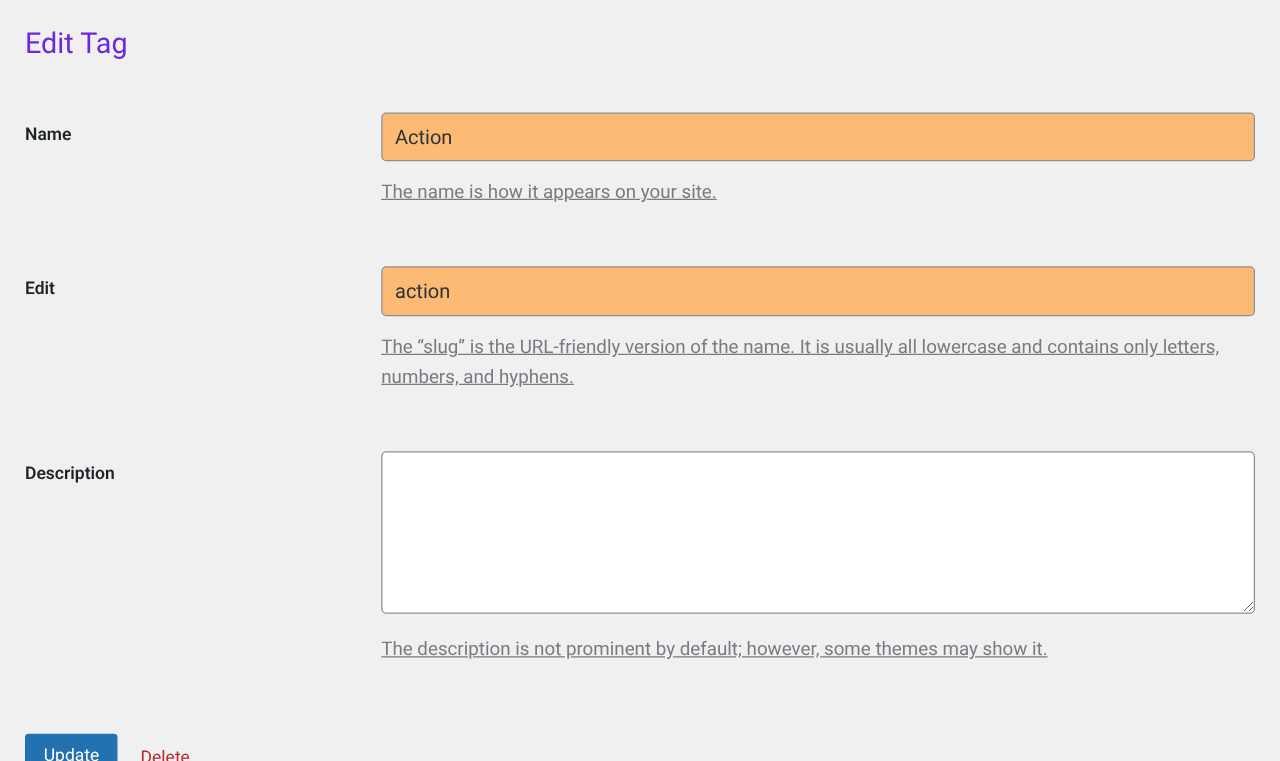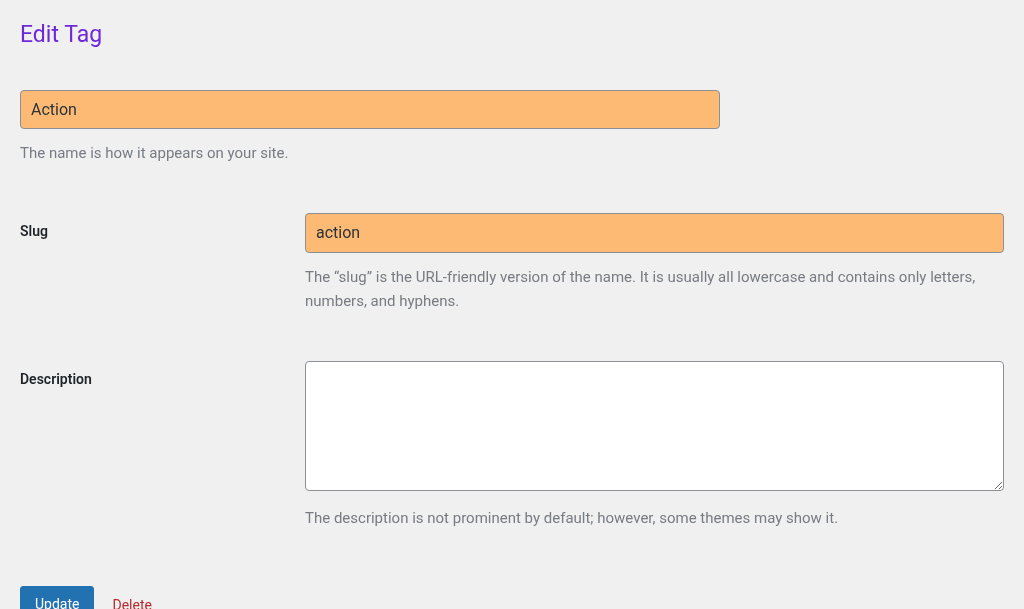--- a/index.html
+++ b/index.html
@@ -70,20 +70,21 @@
       background: #fff;
       color: #2c3338;
       resize: vertical;
       font-family: inherit;
     }
     .description {
       margin-top: 12px;
       font-size: 15px;
       color: #777c82;
       line-height: 1.6;
+      text-decoration: underline;
     }
     .actions {
       display: flex;
       align-items: center;
       gap: 18px;
     }
     .button-primary {
       background: #2271b1;
       border: 1px solid #2271b1;
       color: #fff;
@@ -102,28 +103,29 @@
     }
   </style>
 </head>
 <body>
 
 <h1 class="page-title">Edit Tag</h1>
 
 <div class="form-table">
 
   <div class="form-row">
+    <label class="form-label">Name</label>
     <div class="form-field-wrap">
       <input type="text" class="text-input" value="Action" style="">
       <p class="description">The name is how it appears on your site.</p>
     </div>
   </div>
 
   <div class="form-row">
-    <label class="form-label">Slug</label>
+    <label class="form-label">Edit</label>
     <div class="form-field-wrap">
       <input type="text" class="text-input" value="action" style="">
       <p class="description">The “slug” is the URL-friendly version of the name. It is usually all lowercase and contains only letters, numbers, and hyphens.</p>
     </div>
   </div>
 
   <div class="form-row">
     <label class="form-label">Description</label>
     <div class="form-field-wrap">
       <textarea class="textarea-input" style=""></textarea>

